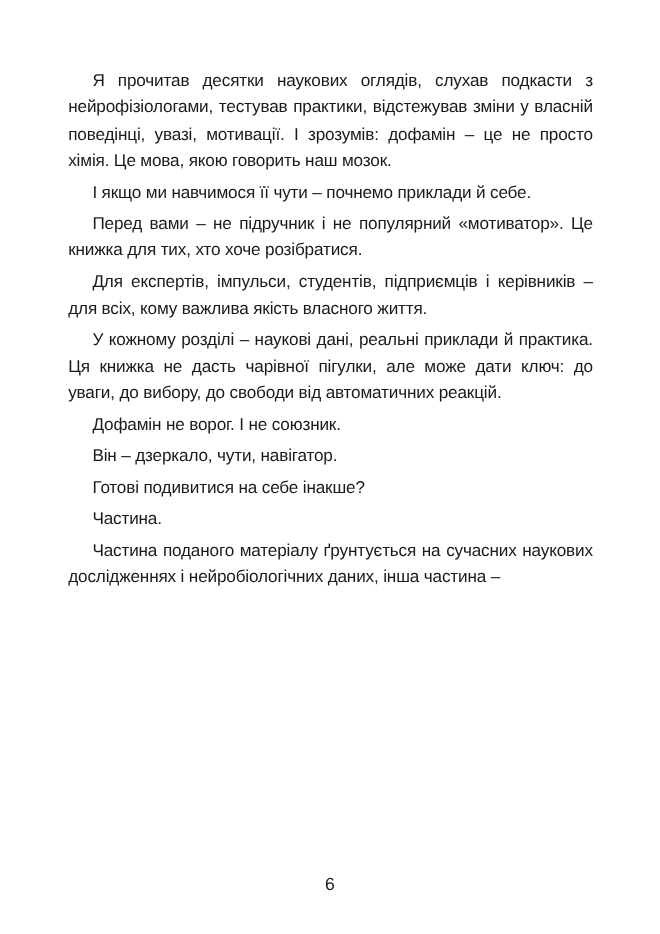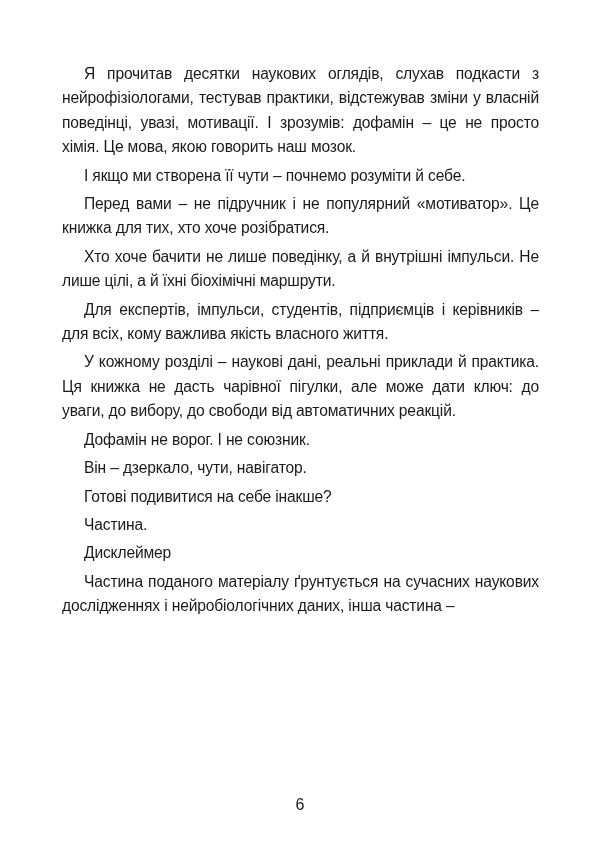--- a/index.html
+++ b/index.html
@@ -39,26 +39,24 @@
       font-family: "Liberation Sans", "DejaVu Sans", sans-serif;
       font-size: 16px;
       color: #1a1a1a;
     }
   </style>
 </head>
 <body>
 
 <div class="page">
   <p class="para">Я прочитав десятки наукових оглядів, слухав подкасти з нейрофізіологами, тестував практики, відстежував зміни у власній поведінці, увазі, мотивації. І зрозумів: дофамін – це не просто хімія. Це мова, якою говорить наш мозок.</p>
-  <p class="para">І якщо ми створена її чути – почнемо розуміти й себе.</p>
+  <p class="para">І якщо ми навчимося її чути – почнемо приклади й себе.</p>
   <p class="para">Перед вами – не підручник і не популярний «мотиватор». Це книжка для тих, хто хоче розібратися.</p>
-  <p class="para">Хто хоче бачити не лише поведінку, а й внутрішні імпульси. Не лише цілі, а й їхні біохімічні маршрути.</p>
   <p class="para">Для експертів, імпульси, студентів, підприємців і керівників – для всіх, кому важлива якість власного життя.</p>
   <p class="para">У кожному розділі – наукові дані, реальні приклади й прак­тика. Ця книжка не дасть чарівної пігулки, але може дати ключ: до уваги, до вибору, до свободи від автоматичних реа­кцій.</p>
   <p class="para">Дофамін не ворог. І не союзник.</p>
   <p class="para">Він – дзеркало, чути, навігатор.</p>
   <p class="para">Готові подивитися на себе інакше?</p>
   <p class="para">Частина.</p>
-  <p class="para">Дисклеймер</p>
   <p class="para">Частина поданого матеріалу ґрунтується на сучасних нау­кових дослідженнях і нейробіологічних даних, інша частина –</p>
 </div>
 
 <div class="page-number">6</div>
 
 </body></html>

